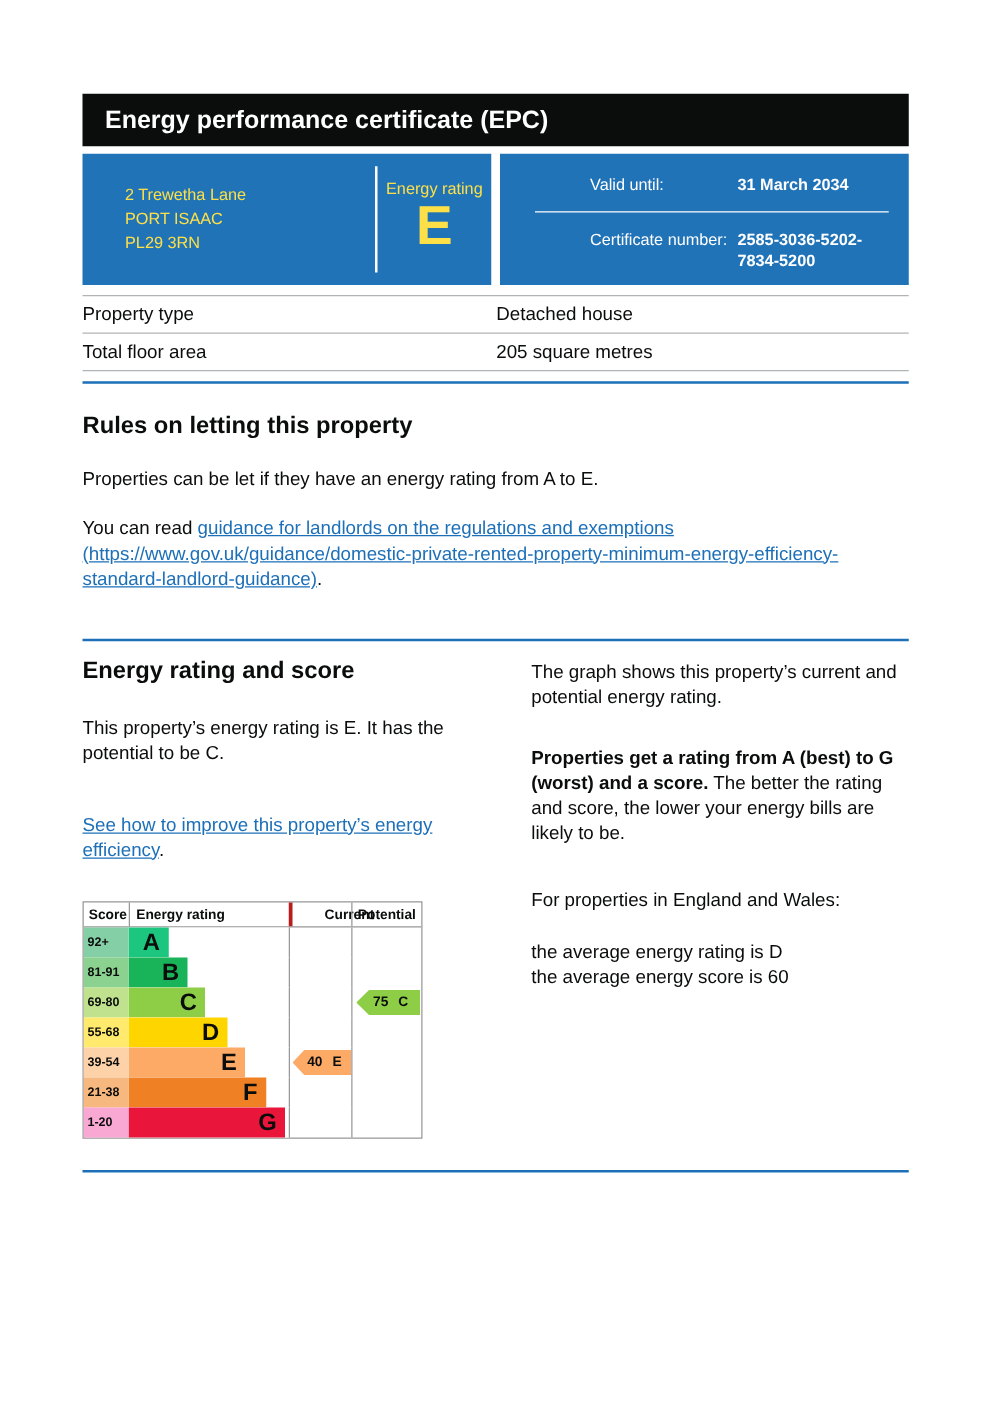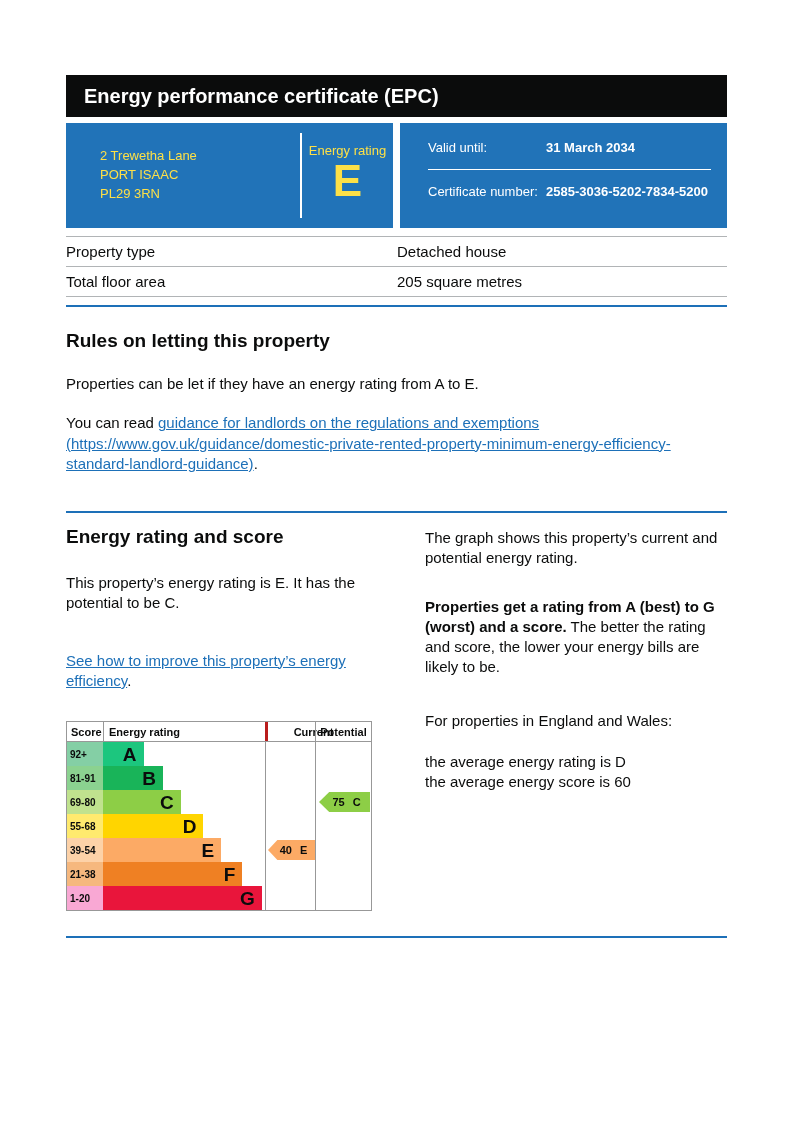--- a/index.html
+++ b/index.html
@@ -26,21 +26,21 @@
     padding-left: 34px; font-size: 13px; line-height: 1.45;
   }
   .rating-box {
     width: 93px; margin: 10px 0; border-left: 2px solid #ffffff;
     text-align: center; padding-top: 10px;
   }
   .rating-box .rating-label { font-size: 13px; }
   .rating-box .rating-letter { font-size: 44px; font-weight: bold; line-height: 1.05; }
   .banner-right { flex: 1; background: #2173b8; color: #fff; padding: 16px 16px 10px 28px; font-size: 13px; }
   .info-row { display: flex; }
-  .info-label { width: 118px; line-height: 1.35; }
+  .info-label { width: 118px; line-height: 1.35; margin-left: 44px; }
   .info-value { flex: 1; font-weight: bold; line-height: 1.35; max-width: 168px; }
   .banner-hr { height: 1px; background: #ffffff; margin: 12px 0 13px 0; width: 283px; border: none; }
 
   
   .facts { margin-top: 8px; font-size: 15px; }
   .facts-row { display: flex; border-bottom: 1px solid #b1b4b6; padding: 6px 0 6px 0; }
   .facts-row:first-child { border-top: 1px solid #b1b4b6; }
   .facts-label { width: 331px; }
   .facts-value { flex: 1; }
 
@@ -61,21 +61,21 @@
   .col-left { width: 325px; }
   .col-right { flex: 1; }
   .summary-p { margin-top: 25px; }
   .improve-p { margin-top: 37px; }
   .graph-intro { margin-top: 2px; }
   .explain-p { margin-top: 28px; }
   .ew-p { margin-top: 33px; }
   .avg-lines { margin-top: 21px; font-size: 15px; line-height: 1.35; }
 
   
-  .chart { margin-top: 30px; width: 306px; border: 1px solid #989898; }
+  .chart { margin-top: 30px; width: 272px; border: 1px solid #989898; }
   .chart-header { display: flex; height: 20px; border-bottom: 1px solid #989898; font-size: 11px; font-weight: bold; }
   .chart-header > div { display: flex; align-items: center; }
   .score-h { width: 36px; padding-left: 4px; }
   .rating-h { flex: 1; border-left: 1px solid #989898; padding-left: 5px; }
   .current-h { width: 50px; border-left: 3px solid #b91c1c; justify-content: center; padding-left: 44px; }
   .potential-h { width: 56px; border-left: 1px solid #989898; justify-content: center; }
   .chart-row { display: flex; height: 24px; }
   .score-cell { width: 36px; font-size: 10px; font-weight: bold; display: flex; align-items: center; padding-left: 3px; }
   .band-cell { flex: 1; background: #fff; }
   .band-bar { height: 100%; display: flex; align-items: center; justify-content: flex-end; padding-right: 7px; }

